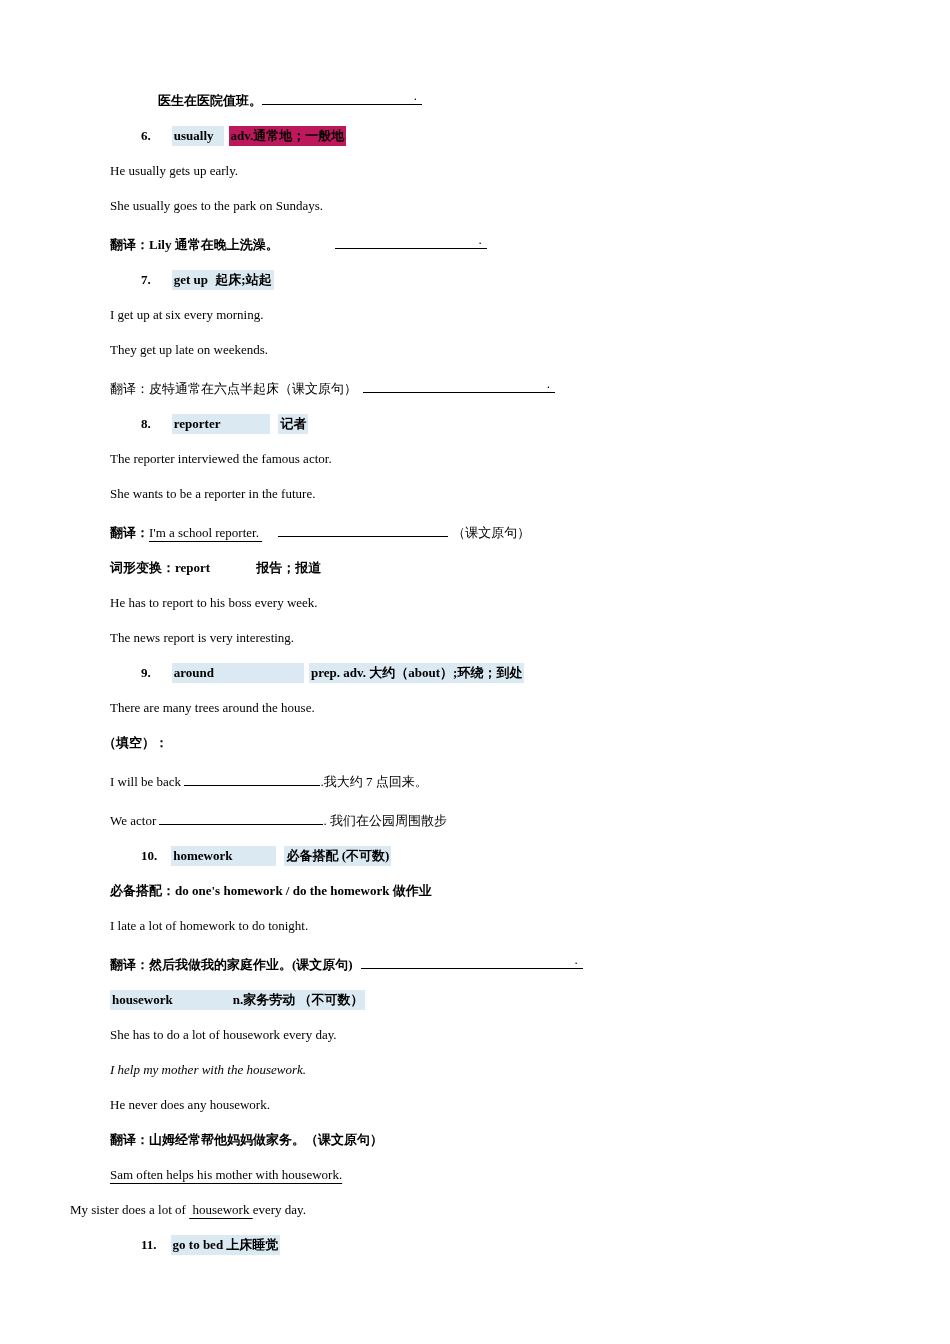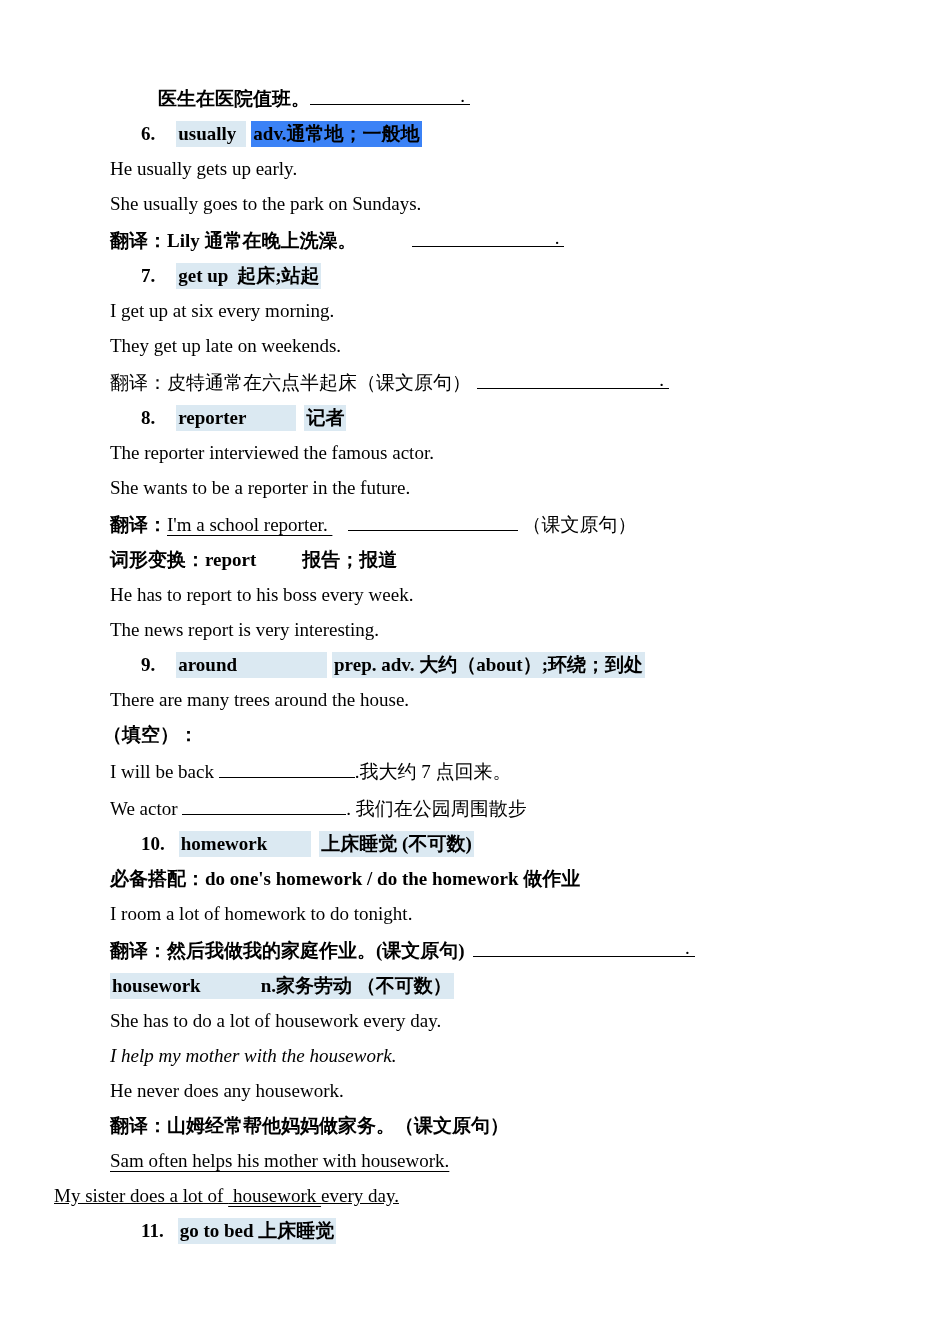--- a/index.html
+++ b/index.html
@@ -8,21 +8,21 @@
     background: #ffffff;
   }
   .page {
     position: relative;
     box-sizing: border-box;
     width: 950px;
     height: 1344px;
     background: #ffffff;
     padding-top: 86px;
     font-family: "Liberation Serif", "DejaVu Serif", serif;
-    font-size: 19px;
+    font-size: 13px;
     color: #000000;
     overflow: hidden;
   }
   .line {
     line-height: 22px;
     min-height: 22px;
     margin: 0 0 13px 0;
     white-space: pre;
   }
   .run { color: #000000; }
@@ -48,45 +48,45 @@
   .gap {
     display: inline-block;
     height: 1px;
   }
 </style>
 </head>
 <body>
 
 <div class="page">
     <div class="line" style="padding-left: 158px;"><span class="run b">医生在医院值班。</span><span class="blank" style="width: 160px; border-bottom-color: rgb(0, 0, 0);">.</span></div>
-    <div class="line" style="padding-left: 141px;"><span class="run b">6.</span><span class="gap" style="width: 21px;"></span><span class="run b hl" style="background-color: rgb(219, 233, 242); padding-right: 10px;">usually</span><span class="gap" style="width: 5px;"></span><span class="run b hl" style="background-color: #3b82f6;">adv.通常地；一般地</span></div>
+    <div class="line" style="padding-left: 141px;"><span class="run b">6.</span><span class="gap" style="width: 21px;"></span><span class="run b hl" style="background-color: rgb(219, 233, 242); padding-right: 10px;">usually</span><span class="gap" style="width: 5px;"></span><span class="run b hl" style="background-color: #be185d;">adv.通常地；一般地</span></div>
     <div class="line" style="padding-left: 110px;"><span class="run">He usually gets up early.</span></div>
     <div class="line" style="padding-left: 110px;"><span class="run">She usually goes to the park on Sundays.</span></div>
     <div class="line" style="padding-left: 110px;"><span class="run b">翻译：Lily 通常在晚上洗澡。</span><span class="gap" style="width: 56px;"></span><span class="blank" style="width: 152px; border-bottom-color: rgb(0, 0, 0);">.</span></div>
     <div class="line" style="padding-left: 141px;"><span class="run b">7.</span><span class="gap" style="width: 21px;"></span><span class="run b hl" style="background-color: rgb(219, 233, 242);">get up </span><span class="run b hl" style="background-color: rgb(219, 233, 242);">起床;站起</span></div>
     <div class="line" style="padding-left: 110px;"><span class="run">I get up at six every morning.</span></div>
     <div class="line" style="padding-left: 110px;"><span class="run">They get up late on weekends.</span></div>
     <div class="line" style="padding-left: 110px;"><span class="run">翻译：皮特通常在六点半起床（课文原句）</span><span class="gap" style="width: 6px;"></span><span class="blank" style="width: 192px; border-bottom-color: rgb(0, 0, 0);">.</span></div>
     <div class="line" style="padding-left: 141px;"><span class="run b">8.</span><span class="gap" style="width: 21px;"></span><span class="run b hl" style="background-color: rgb(219, 233, 242); padding-right: 50px;">reporter</span><span class="gap" style="width: 8px;"></span><span class="run b hl" style="background-color: rgb(219, 233, 242);">记者</span></div>
     <div class="line" style="padding-left: 110px;"><span class="run">The reporter interviewed the famous actor.</span></div>
     <div class="line" style="padding-left: 110px;"><span class="run">She wants to be a reporter in the future.</span></div>
     <div class="line" style="padding-left: 110px;"><span class="run b">翻译：</span><span class="run u">I'm a school reporter. </span><span class="gap" style="width: 16px;"></span><span class="blank" style="width: 170px; border-bottom-color: rgb(0, 0, 0);"> </span><span class="gap" style="width: 4px;"></span><span class="run">（课文原句）</span></div>
     <div class="line" style="padding-left: 110px;"><span class="run b">词形变换：report</span><span class="gap" style="width: 46px;"></span><span class="run b">报告；报道</span></div>
     <div class="line" style="padding-left: 110px;"><span class="run">He has to report to his boss every week.</span></div>
     <div class="line" style="padding-left: 110px;"><span class="run">The news report is very interesting.</span></div>
     <div class="line" style="padding-left: 141px;"><span class="run b">9.</span><span class="gap" style="width: 21px;"></span><span class="run b hl" style="background-color: rgb(219, 233, 242); padding-right: 90px;">around</span><span class="gap" style="width: 5px;"></span><span class="run b hl" style="background-color: rgb(219, 233, 242);">prep. adv. 大约（about）;环绕；到处</span></div>
     <div class="line" style="padding-left: 110px;"><span class="run">There are many trees around the house.</span></div>
     <div class="line" style="padding-left: 103px;"><span class="run b">（填空）：</span></div>
     <div class="line" style="padding-left: 110px;"><span class="run">I will be back </span><span class="blank" style="width: 136px; border-bottom-color: rgb(0, 0, 0);"> </span><span class="run">.我大约 7 点回来。</span></div>
     <div class="line" style="padding-left: 110px;"><span class="run">We actor </span><span class="blank" style="width: 164px; border-bottom-color: rgb(0, 0, 0);"> </span><span class="run">. 我们在公园周围散步</span></div>
-    <div class="line" style="padding-left: 141px;"><span class="run b">10.</span><span class="gap" style="width: 14px;"></span><span class="run b hl" style="background-color: rgb(219, 233, 242); padding-right: 44px;">homework</span><span class="gap" style="width: 8px;"></span><span class="run b hl" style="background-color: rgb(219, 233, 242);">上床睡觉 (不可数)</span></div>
+    <div class="line" style="padding-left: 141px;"><span class="run b">10.</span><span class="gap" style="width: 14px;"></span><span class="run b hl" style="background-color: rgb(219, 233, 242); padding-right: 44px;">homework</span><span class="gap" style="width: 8px;"></span><span class="run b hl" style="background-color: rgb(219, 233, 242);">必备搭配 (不可数)</span></div>
     <div class="line" style="padding-left: 110px;"><span class="run b">必备搭配：do one's homework / do the homework 做作业</span></div>
-    <div class="line" style="padding-left: 110px;"><span class="run">I room a lot of homework to do tonight.</span></div>
+    <div class="line" style="padding-left: 110px;"><span class="run">I late a lot of homework to do tonight.</span></div>
     <div class="line" style="padding-left: 110px;"><span class="run b">翻译：然后我做我的家庭作业。(课文原句)</span><span class="gap" style="width: 8px;"></span><span class="blank" style="width: 222px; border-bottom-color: rgb(0, 0, 0);">.</span></div>
     <div class="line" style="padding-left: 110px;"><span class="run b hl" style="background-color: rgb(219, 233, 242); padding-right: 58px;">housework</span><span class="run b hl" style="background-color: rgb(219, 233, 242);">n.家务劳动 （不可数）</span></div>
     <div class="line" style="padding-left: 110px;"><span class="run">She has to do a lot of housework every day.</span></div>
     <div class="line" style="padding-left: 110px; font-style: italic;"><span class="run">I help my mother with the housework.</span></div>
     <div class="line" style="padding-left: 110px;"><span class="run">He never does any housework.</span></div>
     <div class="line" style="padding-left: 110px;"><span class="run b">翻译：山姆经常帮他妈妈做家务。（课文原句）</span></div>
     <div class="line" style="padding-left: 110px;"><span class="run u">Sam often helps his mother with housework.</span></div>
-    <div class="line" style="padding-left: 54px; text-decoration: underline;"><span class="run">My sister does a lot of </span><span class="run u"> housework </span><span class="run">every day.</span></div>
+    <div class="line" style="padding-left: 70px;"><span class="run">My sister does a lot of </span><span class="run u"> housework </span><span class="run">every day.</span></div>
     <div class="line" style="padding-left: 141px;"><span class="run b">11.</span><span class="gap" style="width: 14px;"></span><span class="run b hl" style="background-color: rgb(219, 233, 242);">go to bed 上床睡觉</span></div>
   </div>
 
 </body></html>

